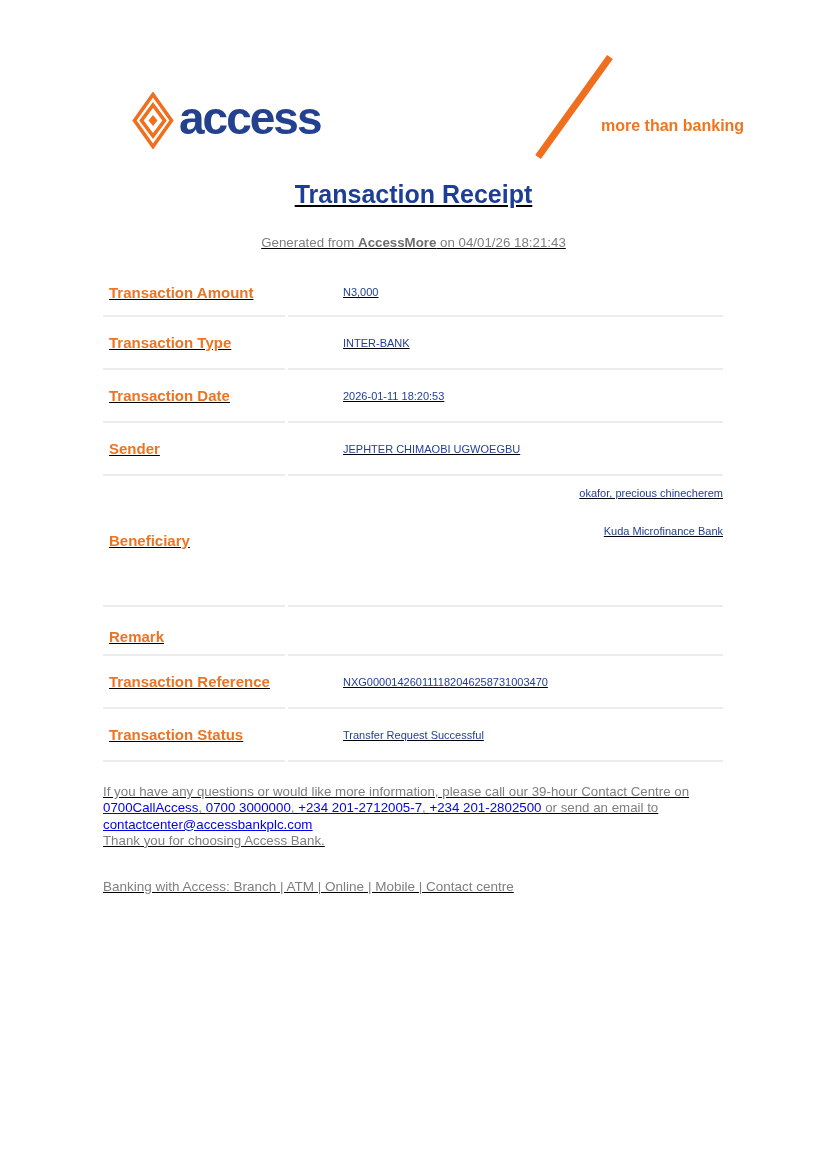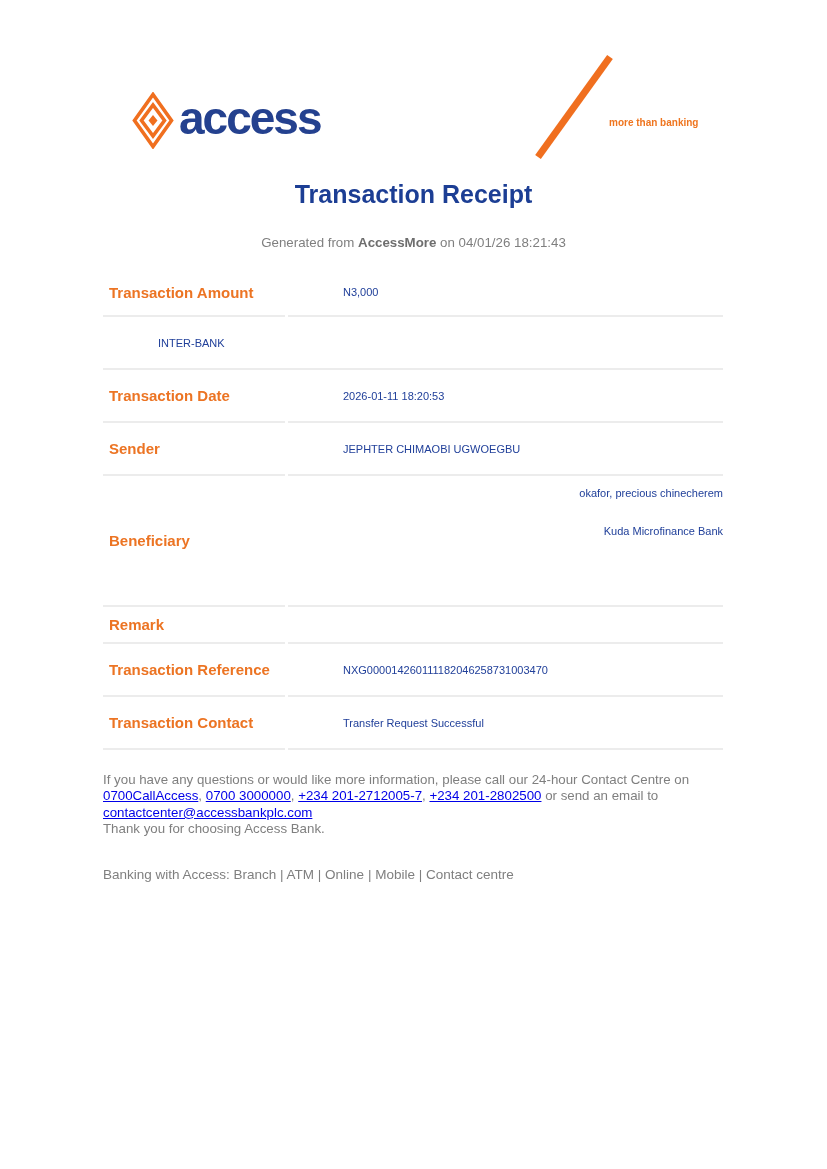--- a/index.html
+++ b/index.html
@@ -3,34 +3,34 @@
 <meta charset="utf-8">
 <style>
   * { margin: 0; padding: 0; box-sizing: border-box; }
   html, body { background: #ffffff; }
   body {
     width: 827px; height: 1169px;
     font-family: "Liberation Sans", sans-serif;
     position: relative;
     overflow: hidden;
   }
-  .page { position: relative; width: 827px; height: 1168px; background: #fff; }
+  .page { position: relative; width: 827px; height: 1168px; background: #fff; text-decoration: underline; }
 
   
   .brand-band { position: relative; height: 160px; }
   .logo-mark { position: absolute; left: 132px; top: 92px; width: 42px; height: 57px; }
   .logo-word {
     position: absolute; left: 179px; top: 92px;
     font-size: 46px; font-weight: bold; letter-spacing: -2px;
     color: #24418f; line-height: 52px;
   }
   .slash-wrap { position: absolute; left: 533px; top: 53px; width: 82px; height: 108px; }
   .tagline {
     position: absolute; left: 601px; top: 117px;
-    font-size: 10px; font-weight: bold; color: #ef751f; letter-spacing: 0px; margin-left: 8px;
+    font-size: 16px; font-weight: bold; color: #ef751f; letter-spacing: 0px;
   }
 
   
   .title {
     margin-top: 20px;
     text-align: center;
     font-size: 25px; font-weight: bold; color: #1c3e94;
     line-height: 28px;
   }
   .generated {
@@ -52,21 +52,21 @@
     padding-left: 6px;
     font-size: 15px; font-weight: bold; color: #ec7423;
   }
   .cell-value {
     flex: 1;
     padding-left: 55px;
     font-size: 11px; color: #21409a; text-align: right;
   }
   .h48 .cell { min-height: 48px; }
   .h53 .cell { min-height: 53px; }
-  .h37 .cell { min-height: 37px; }
+  .h37 .cell { min-height: 37px; margin-top: 12px; }
   .rrow-multi .cell { min-height: 131px; }
   .rrow-multi .cell-label { align-items: center; }
   .rrow-multi .cell-value { display: block; padding-top: 8px; }
   .rrow-multi .cell-value p { margin: 0 0 20px 0; line-height: 18px; }
 
   
   .footer-note {
     margin: 22px 80px 0 103px;
     font-size: 13.3px; color: #7f7f7f; line-height: 16.3px;
   }
@@ -104,20 +104,21 @@
   <div class="generated"><span>Generated from </span><span class="app">AccessMore</span><span> on 04/01/26 18:21:43</span></div>
 
   <div class="rtable">
 
     <div class="rrow h48">
       <div class="cell cell-label">Transaction Amount</div>
       <div class="cell cell-value">N3,000</div>
     </div>
 
     <div class="rrow h53">
+      <div class="cell cell-label">Transaction Type</div>
       <div class="cell cell-value">INTER-BANK</div>
     </div>
 
     <div class="rrow h53">
       <div class="cell cell-label">Transaction Date</div>
       <div class="cell cell-value">2026-01-11 18:20:53</div>
     </div>
 
     <div class="rrow h53">
       <div class="cell cell-label">Sender</div>
@@ -137,28 +138,28 @@
       <div class="cell cell-value"></div>
     </div>
 
     <div class="rrow h53">
       <div class="cell cell-label">Transaction Reference</div>
       <div class="cell cell-value">NXG000014260111182046258731003470</div>
     </div>
 
 
     <div class="rrow h53">
-      <div class="cell cell-label">Transaction Contact</div>
+      <div class="cell cell-label">Transaction Status</div>
       <div class="cell cell-value">Transfer Request Successful</div>
     </div>
 
   </div>
 
   <div class="footer-note">
-    <div>If you have any questions or would like more information, please call our 24-hour Contact Centre on</div>
+    <div>If you have any questions or would like more information, please call our 39-hour Contact Centre on</div>
     <div><a href="#">0700CallAccess</a><span>, </span><a href="#">0700 3000000</a><span>, </span><a href="#">+234 201-2712005-7</a><span>, </span><a href="#">+234 201-2802500</a><span> or send an email to </span></div>
     <div><a href="#">contactcenter@accessbankplc.com</a></div>
     <div>Thank you for choosing Access Bank.</div>
   </div>
 
   <div class="banking-line">Banking with Access: Branch | ATM | Online | Mobile | Contact centre</div>
 
 </div>
 
 </body></html>

